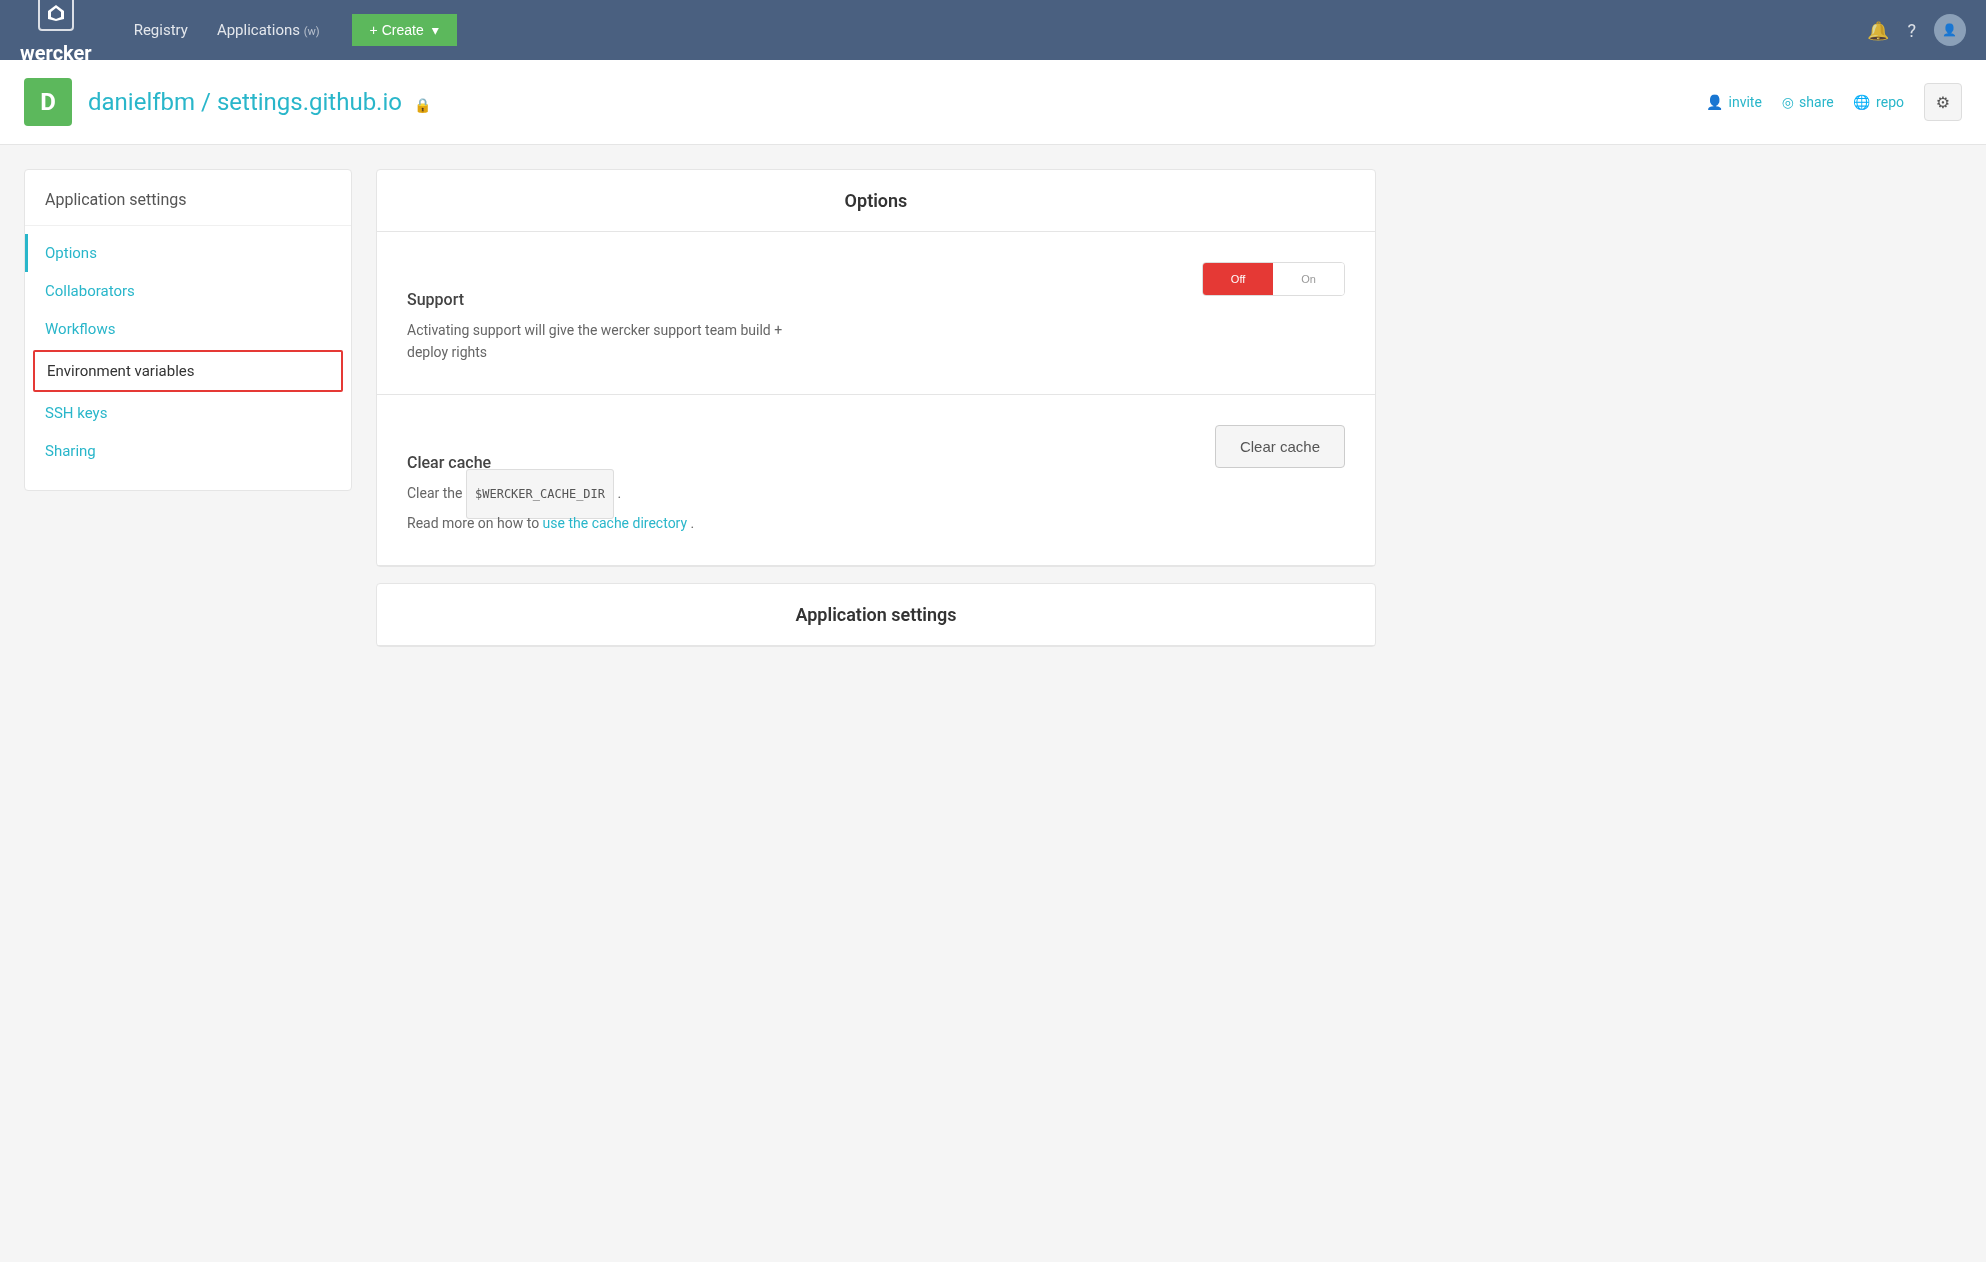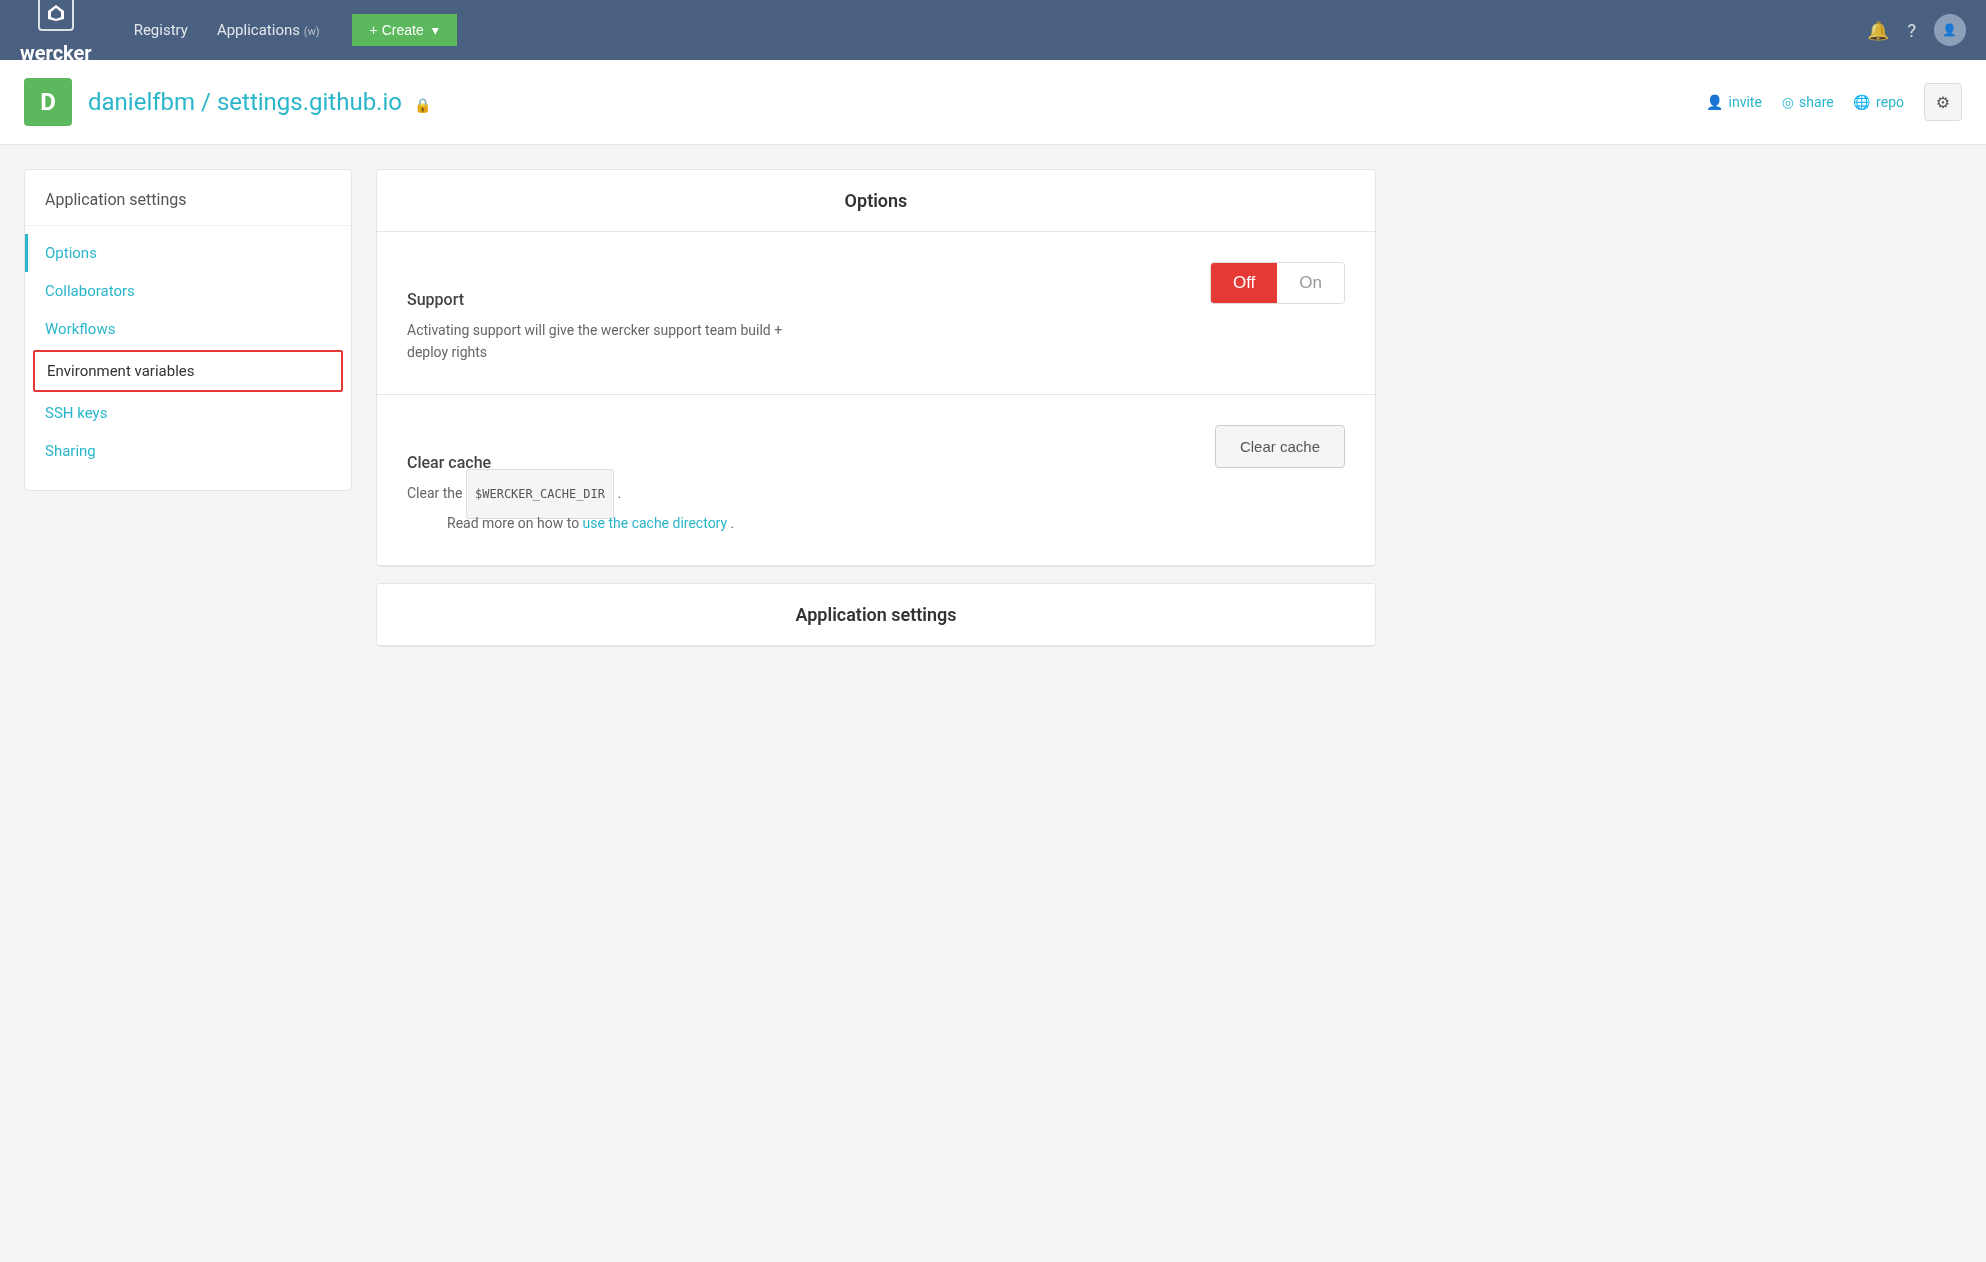--- a/index.html
+++ b/index.html
@@ -243,24 +243,24 @@
     }
 
     
     .toggle-group {
       display: flex;
       border-radius: 4px;
       overflow: hidden;
       border: 1px solid #ddd;
     }
     .toggle-btn {
-      padding: 10px 22px;
+      padding: 10px 28px;
       border: none;
       cursor: pointer;
-      font-size: 17px;
+      font-size: 11px;
       font-weight: 500;
     }
     .toggle-btn.off {
       background: #e53935;
       color: white;
     }
     .toggle-btn.on {
       background: white;
       color: #999;
     }
@@ -409,21 +409,21 @@
       </div>
 
       <div class="panel-body">
         <div class="panel-body-content">
           <div class="panel-body-title">Clear cache</div>
           <div class="panel-body-text">
             <span>Clear the</span>
             <code class="code-inline">$WERCKER_CACHE_DIR</code>
             <span>.</span>
           </div>
-          <div class="panel-body-text" style="margin-top:8px;margin-left:40px;">
+          <div class="panel-body-text" style="margin-top:8px;">
             <span>Read more on how to</span>
             <a class="link-blue" href="#">
               <span>use the cache directory</span>
             </a>
             <span>.</span>
           </div>
         </div>
         <div class="panel-body-action">
           <button class="clear-cache-btn">Clear cache</button>
         </div>

